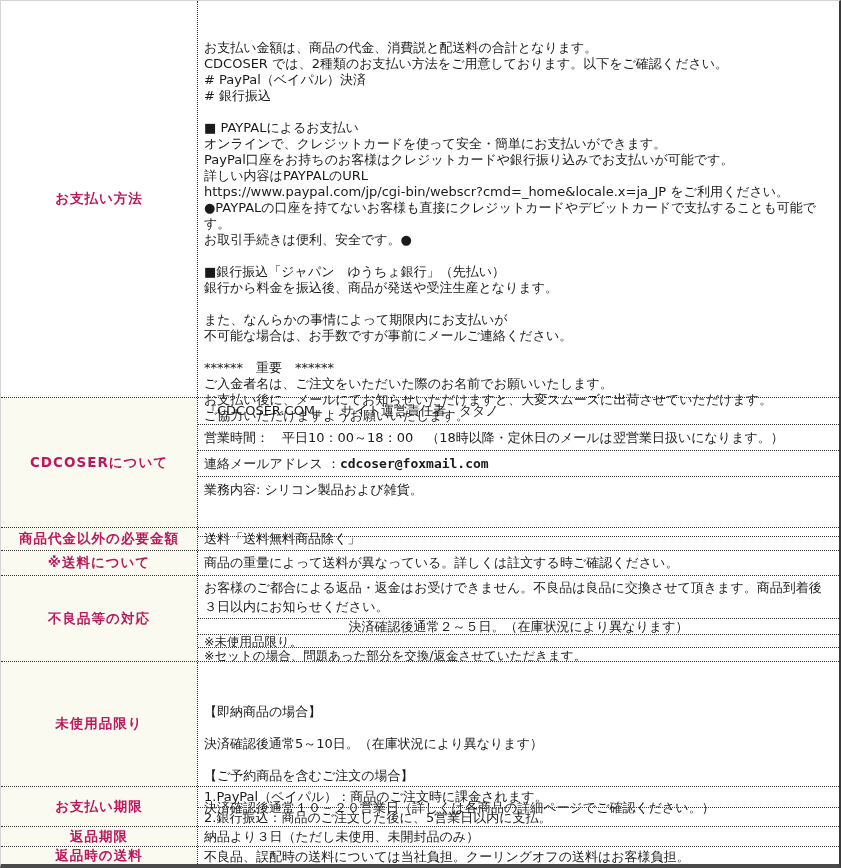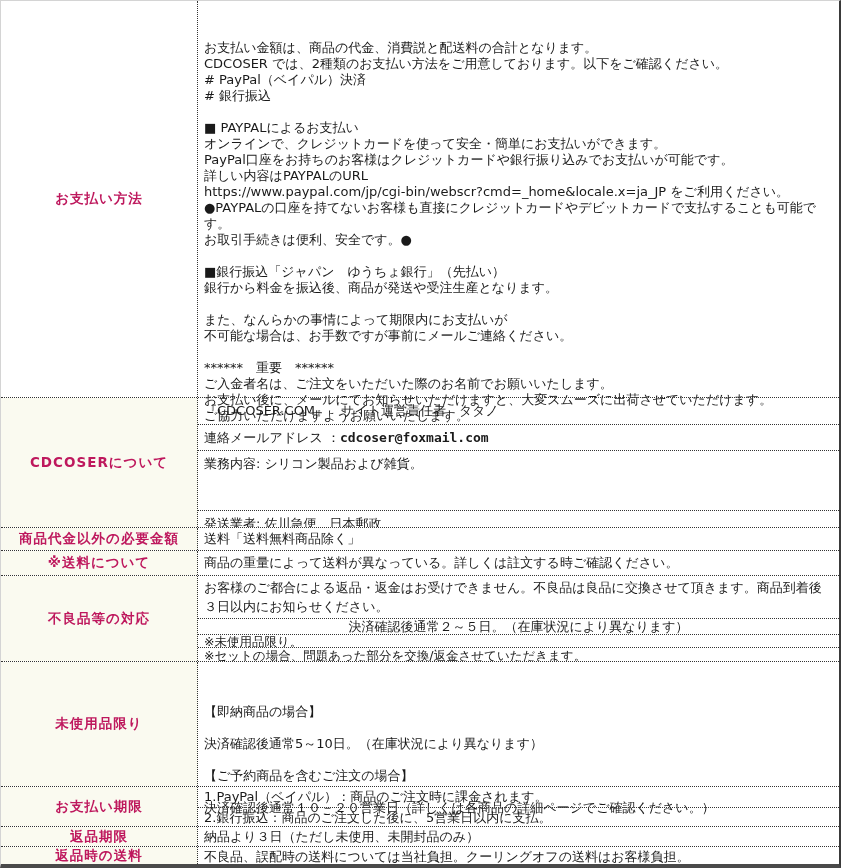--- a/index.html
+++ b/index.html
@@ -113,20 +113,21 @@
 ご入金者名は、ご注文をいただいた際のお名前でお願いいたします。
 お支払い後に、メールにてお知らせいただけますと、大変スムーズに出荷させていただけます。
 ご協力いただけますようお願いいたします。</div>
     </div>
   </div>
 
   <div class="section sec-about">
     <div class="hcell">CDCOSERについて</div>
     <div class="content">
       <div class="subrow">『CDCOSER.COM』　サイト運営責任者　タタノ</div>
+      <div class="subrow">営業時間：　平日10：00～18：00　（18時以降・定休日のメールは翌営業日扱いになります。）</div>
       <div class="subrow"><span>連絡メールアドレス ：</span><span class="email">cdcoser@foxmail.com</span></div>
       <div class="subrow">業務内容: シリコン製品および雑貨。</div>
       <div class="subrow">発送業者: 佐川急便、日本郵政</div>
     </div>
   </div>
 
   <div class="section sec-extrafee">
     <div class="hcell">商品代金以外の必要金額</div>
     <div class="content">
       <div class="subrow">送料「送料無料商品除く」</div>

